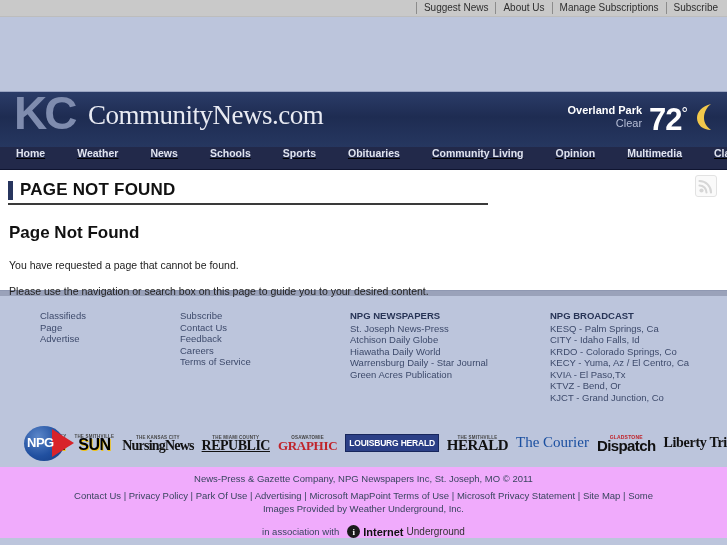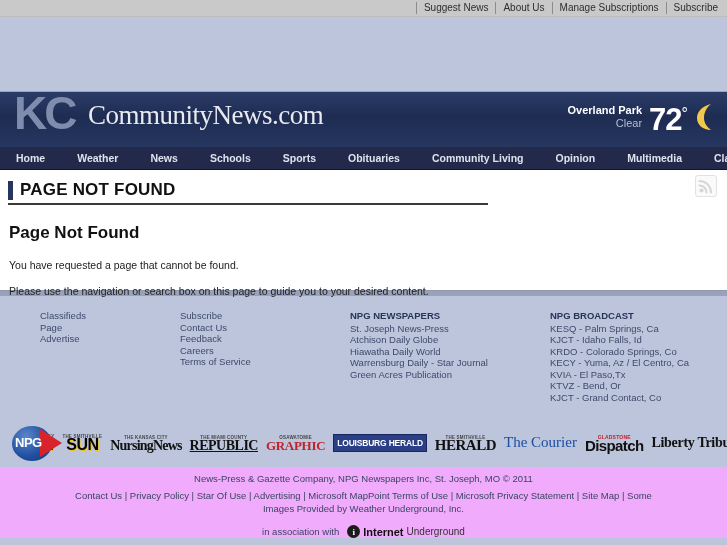--- a/index.html
+++ b/index.html
@@ -74,22 +74,23 @@
     line-height: 31px; letter-spacing: -1px; margin-right: 4px;
   }
   .wx-temp sup { font-size: 16px; font-weight: normal; vertical-align: super; }
   .moon-icon { width: 26px; height: 30px; }
 
   
   .mainnav {
     height: 23px;
     background: #22294a;
     display: flex;
-    align-items: center;
+    align-items: flex-start;
     border-bottom: 1px solid #0f1430;
+    text-decoration: underline;
   }
   .mainnav a {
     font-size: 10.5px;
     font-weight: bold;
     color: #dfe3ef;
     text-decoration: none;
     padding: 0 16px;
     white-space: nowrap;
   }
 
@@ -139,21 +140,21 @@
   .fcol.c4 { width: 160px; }
   .fcol a { color: #3d4a6b; text-decoration: none; display: block; }
   .fcol .fhead { font-weight: bold; color: #273456; margin-bottom: 1px; }
   .fcol .fitem { display: block; }
 
   
   .logo-strip {
     height: 48px;
     display: flex;
     align-items: center;
-    padding-left: 12px;
+    padding-left: 24px;
     gap: 8px;
     background: #bcc5dc;
   }
   .npg-logo { position: relative; width: 64px; height: 38px; }
   .npg-globe {
     position: absolute; left: 0; top: 2px;
     width: 40px; height: 35px; border-radius: 50%;
     background: radial-gradient(circle at 35% 30%, #5b86c9 0%, #2150a0 55%, #133a80 100%);
   }
   .npg-text {
@@ -304,26 +305,26 @@
       <a class="fitem">St. Joseph News-Press</a>
       <a class="fitem">Atchison Daily Globe</a>
       <a class="fitem">Hiawatha Daily World</a>
       <a class="fitem">Warrensburg Daily - Star Journal</a>
       <a class="fitem">Green Acres Publication</a>
     </div>
 
     <div class="fcol c4">
       <div class="fhead">NPG BROADCAST</div>
       <a class="fitem">KESQ - Palm Springs, Ca</a>
-      <a class="fitem">KJCT - Idaho Falls, Id</a>
+      <a class="fitem">CITY - Idaho Falls, Id</a>
       <a class="fitem">KRDO - Colorado Springs, Co</a>
       <a class="fitem">KECY - Yuma, Az / El Centro, Ca</a>
       <a class="fitem">KVIA - El Paso,Tx</a>
       <a class="fitem">KTVZ - Bend, Or</a>
-      <a class="fitem">KJCT - Grand Contact, Co</a>
+      <a class="fitem">KJCT - Grand Junction, Co</a>
     </div>
   </div>
 
   <div class="logo-strip">
 
     <div class="npg-logo">
       <div class="npg-globe"></div>
       <div class="npg-arrow"></div>
       <div class="npg-text">NPG</div>
     </div>
@@ -374,21 +375,21 @@
     <div class="pub">
       <span class="pub-liberty">Liberty Tribune</span>
     </div>
   </div>
 
   <div class="footer-text">
     <div class="copyright">News-Press &amp; Gazette Company, NPG Newspapers Inc,    St. Joseph, MO © 2011</div>
     <div class="legal">
       <a>Contact Us</a> |
       <a>Privacy Policy</a> |
-      <a>Star Of Use</a> |
+      <a>Park Of Use</a> |
       <a>Advertising</a> |
       <a>Microsoft MapPoint Terms of Use</a> |
       <a>Microsoft Privacy Statement</a> |
       <a>Site Map</a> |
       <span>Some Images Provided by Weather Underground, Inc.</span>
     </div>
     <div class="assoc">
       <span class="assoc-label">in association with</span>
       <span class="ib-logo">
         <span class="ib-circle">i</span>

